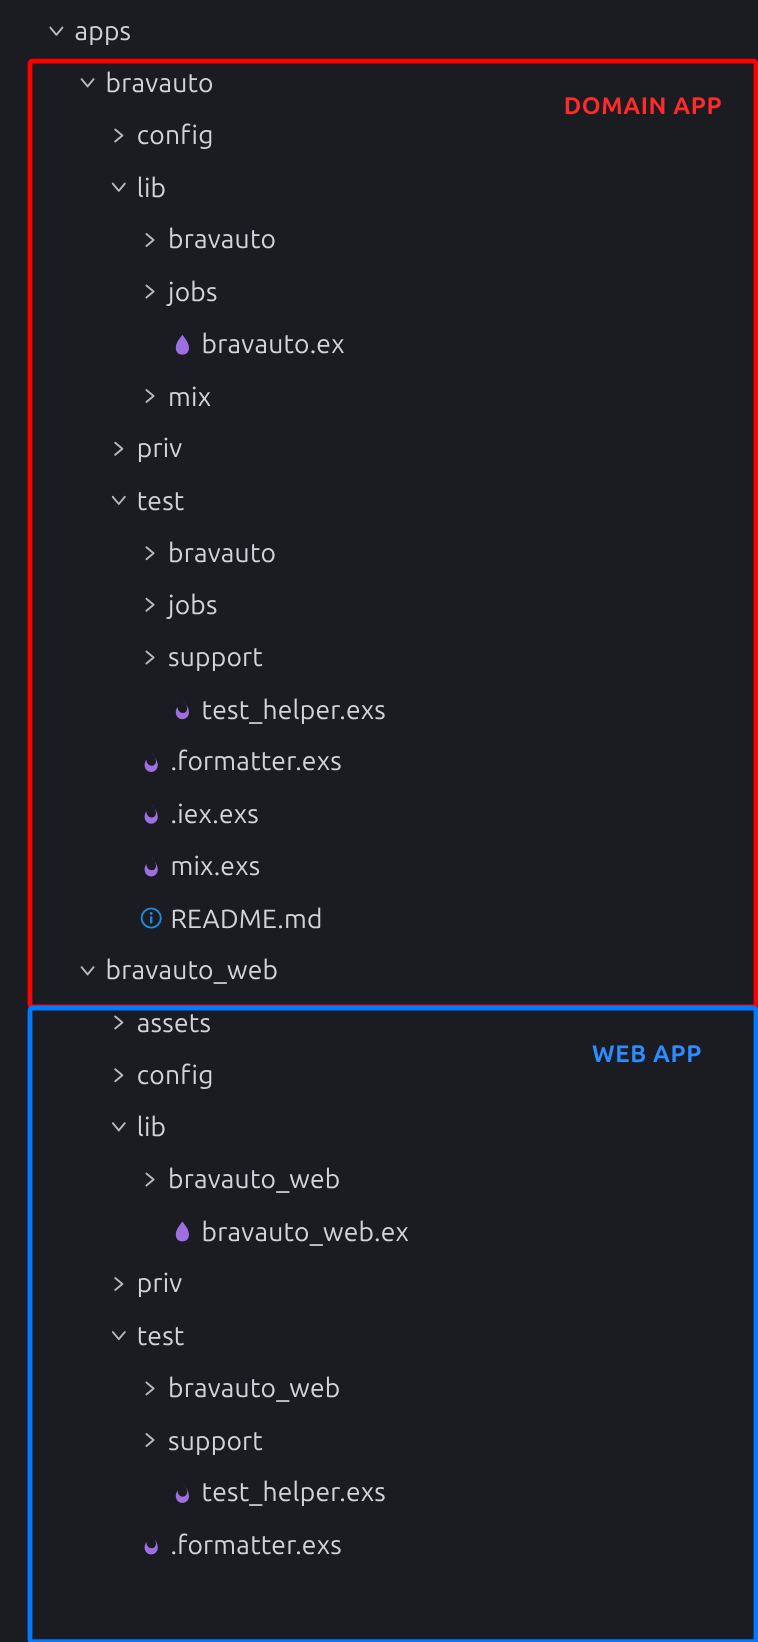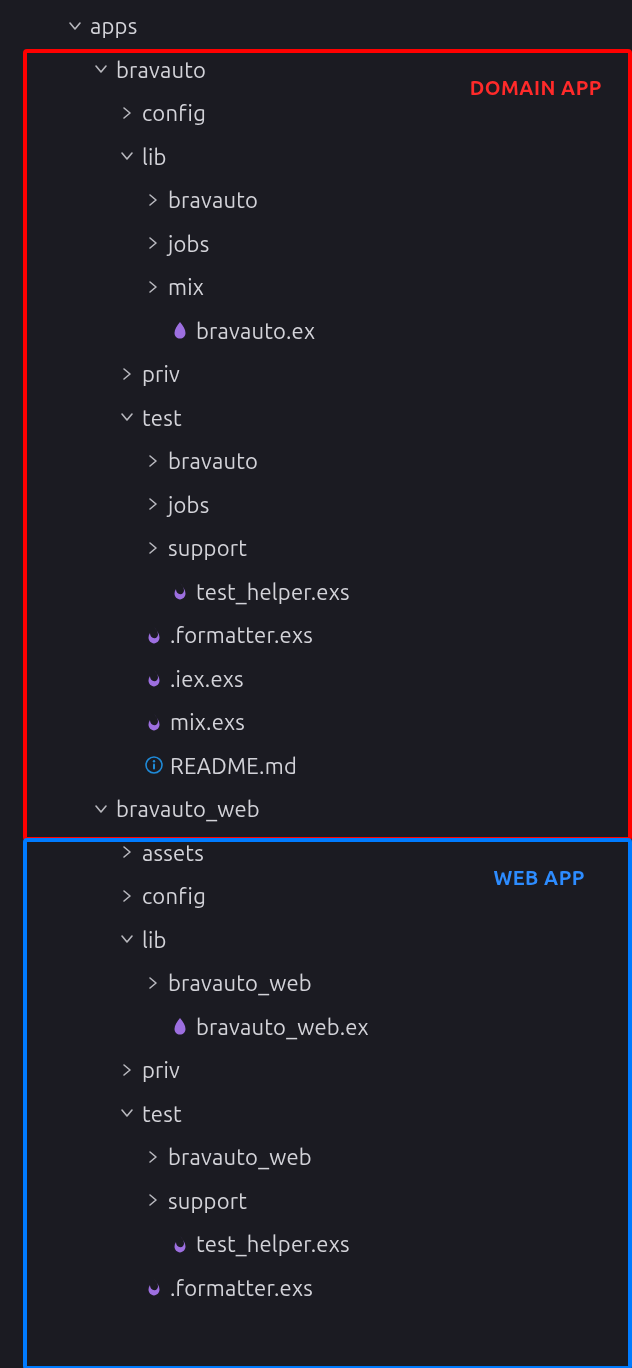--- a/index.html
+++ b/index.html
@@ -9,21 +9,20 @@
     height: 1368px;
     background: #1b1b22;
     font-family: -apple-system, "Segoe UI", Ubuntu, sans-serif;
     font-size: 22px;
     color: #cfcfd4;
     overflow: hidden;
   }
   .tree {
     position: relative;
     padding-top: 4px;
-    margin-left: 28px;
   }
   .row {
     display: flex;
     align-items: center;
     height: 43.5px;
     line-height: 43.5px;
     white-space: nowrap;
     user-select: none;
   }
   .indent {
@@ -124,36 +123,36 @@
       <span class="indent" style="width: 112px;"></span>
       <span class="chev">
         <svg width="16" height="16" viewBox="0 0 16 16">
           <path d="M5 3 L11 8 L5 13" fill="none" stroke="#b8b8be" stroke-width="1.6" stroke-linecap="round" stroke-linejoin="round"></path>
         </svg>
       </span>
       <span class="label folder">jobs</span>
     </div>
     <div class="row">
       <span class="indent" style="width: 112px;"></span>
+      <span class="chev"></span>
+      <span class="icon-slot">
+        <svg width="20" height="20" viewBox="0 0 20 20">
+          <path d="M10 2 C7 6 4.5 9 4.5 13 C4.5 16.4 7 18.6 10 18.6 C13 18.6 15.5 16.4 15.5 13 C15.5 9 13 6 10 2 Z" fill="#9d6fe0"></path>
+        </svg>
+      </span>
+      <span class="label file">bravauto.ex</span>
+    </div>
+    <div class="row">
+      <span class="indent" style="width: 112px;"></span>
       <span class="chev">
         <svg width="16" height="16" viewBox="0 0 16 16">
           <path d="M5 3 L11 8 L5 13" fill="none" stroke="#b8b8be" stroke-width="1.6" stroke-linecap="round" stroke-linejoin="round"></path>
         </svg>
       </span>
       <span class="label folder">mix</span>
-    </div>
-    <div class="row">
-      <span class="indent" style="width: 112px;"></span>
-      <span class="chev"></span>
-      <span class="icon-slot">
-        <svg width="20" height="20" viewBox="0 0 20 20">
-          <path d="M10 2 C7 6 4.5 9 4.5 13 C4.5 16.4 7 18.6 10 18.6 C13 18.6 15.5 16.4 15.5 13 C15.5 9 13 6 10 2 Z" fill="#9d6fe0"></path>
-        </svg>
-      </span>
-      <span class="label file">bravauto.ex</span>
     </div>
     <div class="row">
       <span class="indent" style="width: 86px;"></span>
       <span class="chev">
         <svg width="16" height="16" viewBox="0 0 16 16">
           <path d="M5 3 L11 8 L5 13" fill="none" stroke="#b8b8be" stroke-width="1.6" stroke-linecap="round" stroke-linejoin="round"></path>
         </svg>
       </span>
       <span class="label folder">priv</span>
     </div>

